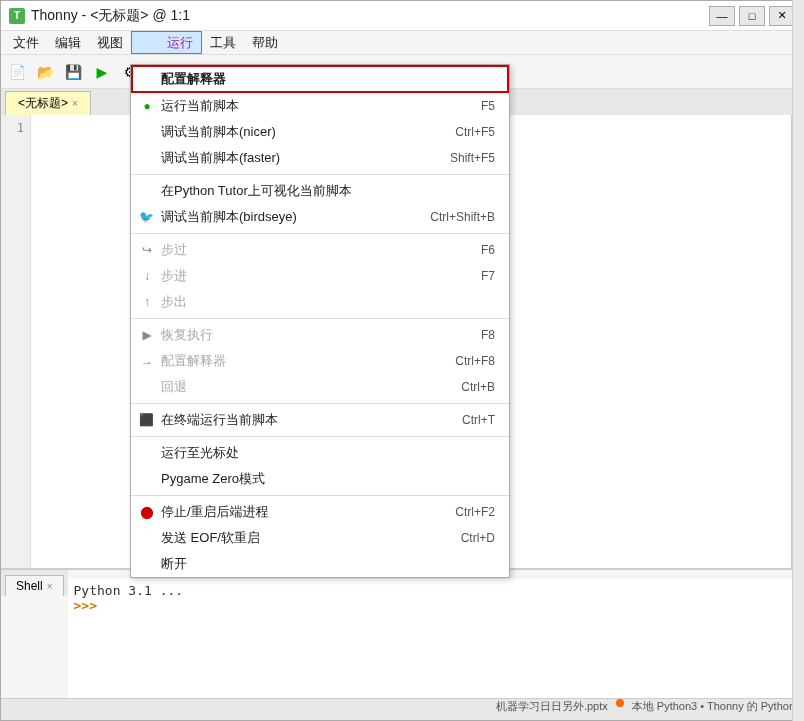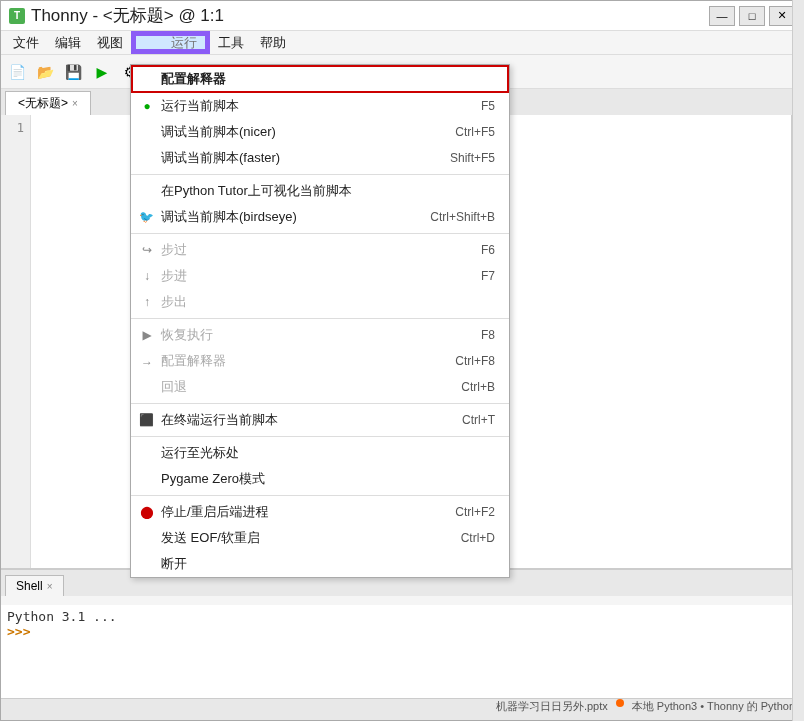--- a/index.html
+++ b/index.html
@@ -41,21 +41,21 @@
     }
     .title-bar-icon {
       width: 16px;
       height: 16px;
       background: #4CAF50;
       border-radius: 2px;
       display: flex; align-items: center; justify-content: center;
       color: white; font-size: 10px; font-weight: bold;
     }
     .title-bar-title {
-      font-size: 17px;
+      font-size: 14px;
       color: #222;
     }
     .title-bar-controls {
       display: flex;
       gap: 4px;
     }
     .title-btn {
       width: 26px;
       height: 20px;
       border: 1px solid #aaa;
@@ -78,22 +78,22 @@
     .menu-item {
       padding: 2px 8px;
       cursor: pointer;
       font-size: 13px;
       color: #222;
       height: 100%;
       display: flex; align-items: center;
     }
     .menu-item.run-active {
       background: #d0e8ff;
-      border: 5px solid #8b5cf6;
-      color: #737373;
+      border: 1px solid #8b5cf6;
+      color: #a21caf;
       padding-left: 35px;
     }
 
     
     .toolbar {
       height: 34px;
       background: #f5f5f5;
       border-bottom: 1px solid #ddd;
       display: flex;
       align-items: center;
@@ -115,21 +115,21 @@
     .editor-tabs {
       height: 26px;
       background: #e8e8e8;
       display: flex;
       align-items: flex-end;
       padding: 0 4px;
       flex-shrink: 0;
     }
     .editor-tab {
       padding: 3px 12px;
-      background: #ffffff;
+      background: #fef9c3;
       border: 1px solid #bbb;
       border-bottom: none;
       cursor: pointer;
       font-size: 12px;
       display: flex; align-items: center; gap: 4px;
     }
     .tab-close {
       font-size: 10px;
       color: #888;
     }
@@ -167,21 +167,21 @@
       width: 12px;
       background: #e8e8e8;
       border-left: 1px solid #ccc;
     }
 
     
     .shell-panel {
       height: 130px;
       border-top: 2px solid #ccc;
       display: flex;
-      flex-direction: column;
+      flex-direction: row;
       flex-shrink: 0;
     }
     .shell-tab-bar {
       height: 26px;
       background: #e8e8e8;
       display: flex;
       align-items: flex-end;
       padding: 0 4px;
     }
     .shell-tab {

